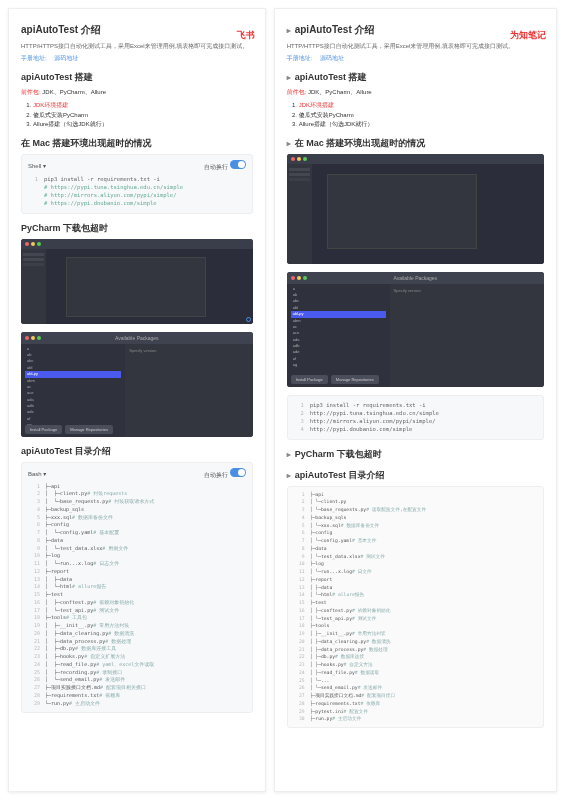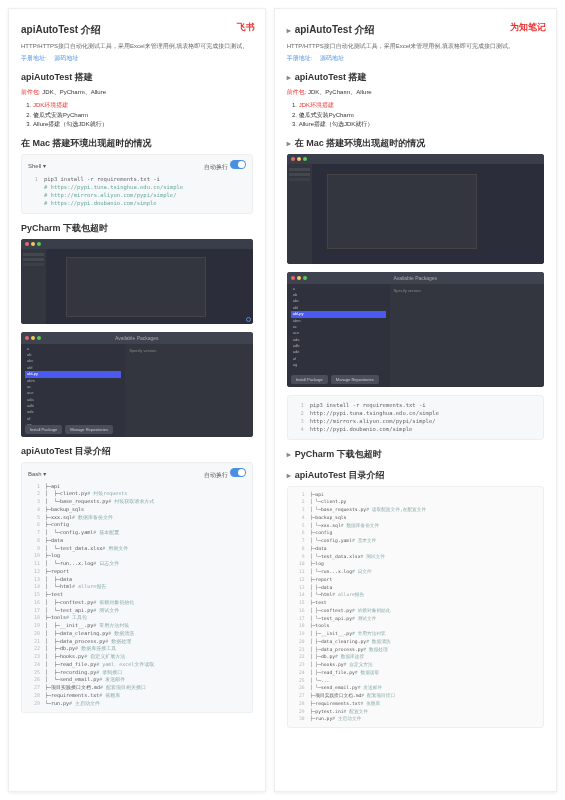--- a/index.html
+++ b/index.html
@@ -1,20 +1,20 @@
 <!DOCTYPE html>
 <html><head>
 <meta charset="utf-8">
 <style>
 *{margin:0;padding:0;box-sizing:border-box}
 body{background:#fff;font-family:-apple-system,"Helvetica Neue",Arial,sans-serif;font-size:7px;color:#333;width:565px;height:800px;display:flex;gap:8px;padding:8px}
 .col{background:#fff;border:1px solid #eee;box-shadow:0 1px 3px rgba(0,0,0,0.08);padding:10px 12px;position:relative}
 .col-left{width:270px}
 .col-right{width:297px}
-.tag{position:absolute;top:12px;right:10px;color:#e33;font-size:9px;font-weight:bold}
+.tag{position:absolute;top:20px;right:10px;color:#e33;font-size:9px;font-weight:bold}
 h1{font-size:10px;font-weight:bold;margin:4px 0 5px}
 h2{font-size:9px;font-weight:bold;margin:8px 0 4px}
 .desc{font-size:6px;color:#666;margin-bottom:4px;line-height:1.4}
 .links{font-size:6px;margin-bottom:6px}
 .links a{color:#4a90e2;text-decoration:none;margin-right:6px}
 .prereq{font-size:6px;margin-bottom:4px}
 .prereq .label{color:#e33}
 ol.steps{font-size:6px;padding-left:12px;margin-bottom:6px}
 ol.steps li{margin-bottom:1px;line-height:1.4}
 ol.steps .hl{color:#e33}

